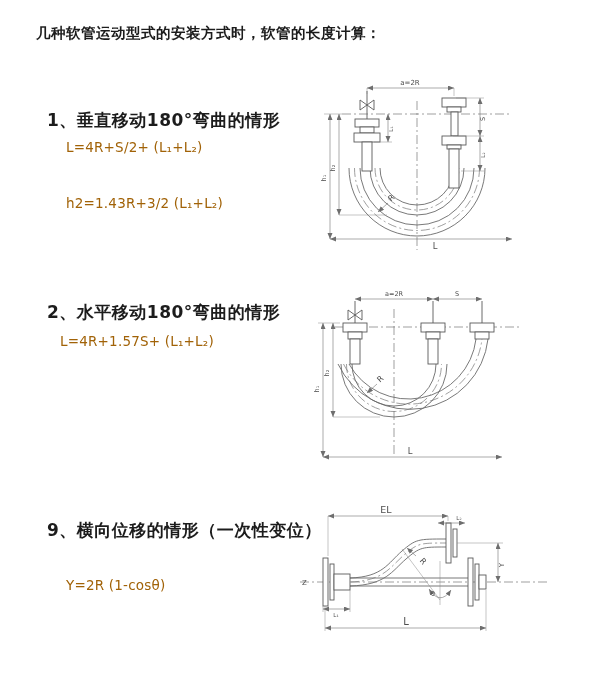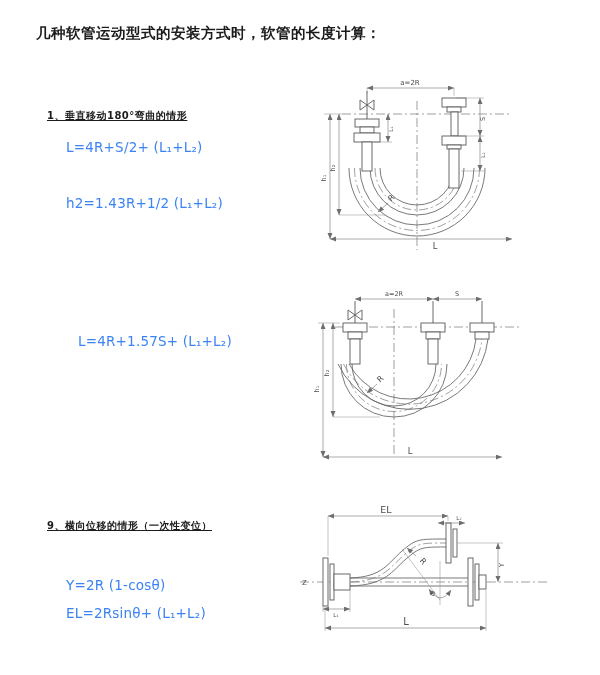--- a/index.html
+++ b/index.html
@@ -1,46 +1,46 @@
 <!DOCTYPE html>
 <html><head>
 <meta charset="utf-8">
 <style>
   html,body{margin:0;padding:0;background:#fff;}
   .page{
     position:relative;width:576px;height:675px;background:#ffffff;overflow:hidden;
     font-family:"DejaVu Sans","Liberation Sans",sans-serif;color:#1c1c1c;
   }
   .title{position:absolute;left:36px;top:24px;font-size:14.5px;font-weight:bold;letter-spacing:.5px;}
-  .sec-head{position:absolute;font-size:10px;font-weight:bold;letter-spacing:.5px;text-decoration:underline;}
-  .formula{position:absolute;font-size:13.5px;letter-spacing:.2px;color:#3b82f6;}
+  .sec-head{position:absolute;font-size:17px;font-weight:bold;letter-spacing:.5px;}
+  .formula{position:absolute;font-size:13.5px;letter-spacing:.2px;color:#a16207;}
   svg.diagram{position:absolute;}
   svg text{font-family:"DejaVu Sans","Liberation Sans",sans-serif;fill:#4f4f4f;}
   .part{stroke:#5a5a5a;stroke-width:.9;fill:#fff;}
   .wall{stroke:#6a6a6a;stroke-width:.9;fill:none;}
   .cl{stroke:#777;stroke-width:.7;fill:none;stroke-dasharray:9 3 2 3;}
   .dim{stroke:#737373;stroke-width:.6;fill:none;}
   .ext{stroke:#8a8a8a;stroke-width:.5;fill:none;}
 </style>
 </head>
 <body>
 
 <div class="page">
 
   <div class="title">几种软管运动型式的安装方式时，软管的长度计算：</div>
 
   <div class="sec-head" style="left:47px;top:109px">1、垂直移动180°弯曲的情形</div>
   <div class="formula" style="left:66px;top:139px">L=4R+S/2+ (L₁+L₂)</div>
-  <div class="formula" style="left:66px;top:195px">h2=1.43R+1/2 (L₁+L₂)</div>
-
-  <div class="formula" style="left:78px;top:333px">L=4R+1.57S+ (L₁+L₂)</div>
+  <div class="formula" style="left:66px;top:195px">h2=1.43R+3/2 (L₁+L₂)</div>
+
+  <div class="sec-head" style="left:47px;top:301px">2、水平移动180°弯曲的情形</div>
+  <div class="formula" style="left:60px;top:333px">L=4R+1.57S+ (L₁+L₂)</div>
 
   <div class="sec-head" style="left:47px;top:519px">9、横向位移的情形（一次性变位）</div>
   <div class="formula" style="left:66px;top:577px">Y=2R (1-cosθ)</div>
-  <div class="formula" style="left:66px;top:605px">EL=2Rsinθ+ (L₁+L₂)</div>
 
   <svg class="diagram" style="left:312px;top:76px" width="220" height="180" viewBox="0 0 220 180">
     <defs>
       <marker id="ar1" markerWidth="7" markerHeight="6" refX="6" refY="2.5" orient="auto-start-reverse" markerUnits="userSpaceOnUse">
         <path d="M0,0L6,2.5L0,5z" fill="#6e6e6e"></path>
       </marker>
       <pattern id="br1" width="3.5" height="3.5" patternUnits="userSpaceOnUse">
         <path d="M0,3.5L3.5,0M0,0L3.5,3.5" stroke="#8c8c8c" stroke-width="0.45"></path>
       </pattern>
     </defs>

